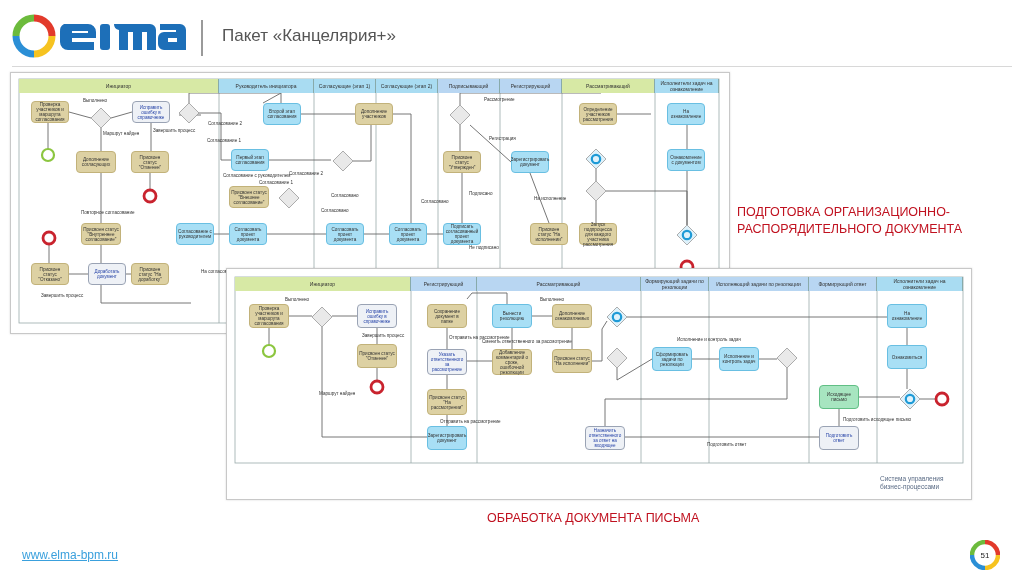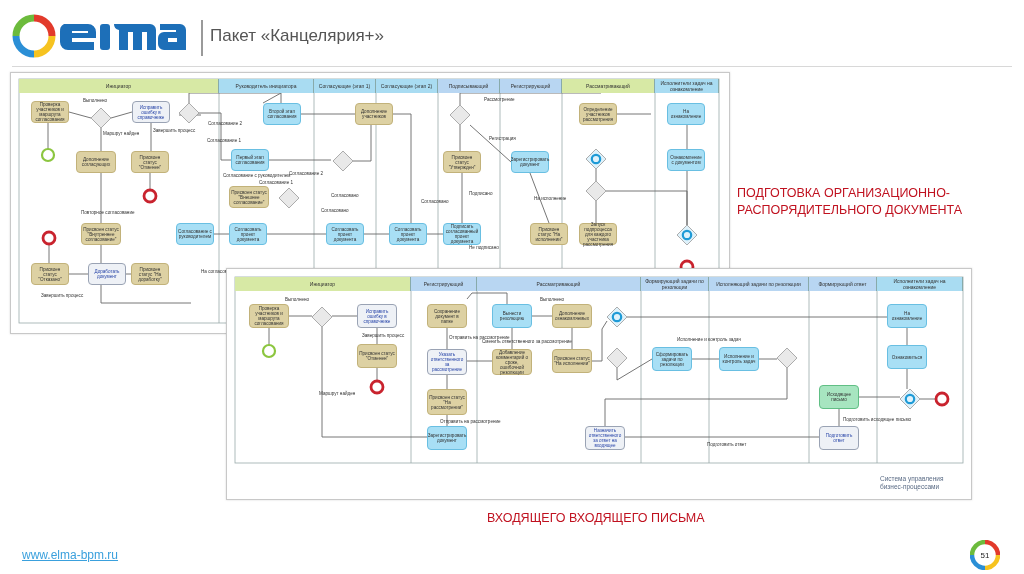--- a/index.html
+++ b/index.html
@@ -1,33 +1,33 @@
 <!DOCTYPE html>
 <html><head>
 <meta charset="utf-8">
 <style>
   html,body{margin:0;padding:0;}
   body{width:1024px;height:574px;background:#fff;position:relative;overflow:hidden;font-family:"Liberation Sans",sans-serif;}
   .hdr-logo{position:absolute;left:12px;top:14px;width:175px;height:44px;}
   .hdr-sep{position:absolute;left:201px;top:20px;width:2px;height:36px;background:#9a9a9a;}
-  .hdr-title{position:absolute;left:210px;top:26px;font-size:17px;color:#555;}
+  .hdr-title{position:absolute;left:222px;top:26px;font-size:17px;color:#555;}
   .hdr-rule{position:absolute;left:12px;top:66px;width:1000px;height:1px;background:#d8d8d8;}
   .diagram{position:absolute;background:#fff;border:1px solid #c8c8c8;box-shadow:0 0 2px rgba(0,0,0,.15);}
   .d1{left:10px;top:72px;width:718px;height:260px;}
   .d2{left:226px;top:268px;width:744px;height:230px;z-index:2;}
   .diagram svg{position:absolute;left:0;top:0;}
   .lane-h{position:absolute;font-size:5px;color:#333;display:flex;align-items:center;justify-content:center;text-align:center;border-right:1px solid #8aa;box-sizing:border-box;}
   .node{position:absolute;font-size:4.6px;line-height:5px;color:#333;display:flex;align-items:center;justify-content:center;text-align:center;border-radius:4px;box-sizing:border-box;padding:1px;}
   .t-tan{background:#ddd1a3;border:1px solid #c2b27a;}
   .t-blue{background:#a8dff5;border:1px solid #69bfe2;}
   .t-grey{background:#eef1f6;border:1px solid #9aa3b4;color:#2845a8;}
   .t-green{background:#a7e5c0;border:1px solid #61bf85;}
   .lbl{position:absolute;font-size:4.6px;color:#333;white-space:nowrap;}
   .caption{position:absolute;color:#c0111f;font-size:12.5px;line-height:17px;}
-  .cap1{left:737px;top:185px;}
+  .cap1{left:737px;top:204px;}
   .cap2{left:487px;top:510px;}
   .footer-link{position:absolute;left:22px;top:548px;font-size:12px;color:#3aa0dd;text-decoration:underline;}
   .page-badge{position:absolute;left:970px;top:540px;width:30px;height:30px;}
   .page-num{position:absolute;left:970px;top:540px;width:30px;height:30px;font-size:8px;display:flex;align-items:center;justify-content:center;color:#222;}
   .wm{position:absolute;left:574px;top:203px;width:160px;height:26px;}
   .wm-text{position:absolute;left:658px;top:204px;font-size:6.5px;color:#5a6b85;line-height:8px;}
 </style>
 </head>
 <body>
 
@@ -237,21 +237,21 @@
     <div class="lbl" style="left: 255px; top: 70px;">Сменить ответственного за рассмотрение</div>
     <div class="lbl" style="left: 313px; top: 28px;">Выполнено</div>
     <div class="lbl" style="left: 450px; top: 68px;">Исполнение и контроль задач</div>
     <div class="lbl" style="left: 213px; top: 150px;">Отправить на рассмотрение</div>
     <div class="lbl" style="left: 480px; top: 173px;">Подготовить ответ</div>
     <div class="lbl" style="left: 616px; top: 148px;">Подготовить исходящее письмо</div>
   </div>
 
 <div class="caption cap1" style="white-space:pre-line;">ПОДГОТОВКА ОРГАНИЗАЦИОННО-
 РАСПОРЯДИТЕЛЬНОГО ДОКУМЕНТА</div>
-<div class="caption cap2">ВХОДЯЩЕГО ВХОДЯЩЕГО ПИСЬМА</div>
+<div class="caption cap2">ОБРАБОТКА ДОКУМЕНТА ПИСЬМА</div>
 
 <a class="footer-link">www.elma-bpm.ru</a>
 <svg class="page-badge" viewBox="0 0 30 30">
   <path d="M15 2 A13 13 0 0 1 28 15" stroke="#e23a2b" stroke-width="4.5" fill="none"></path>
   <path d="M28 15 A13 13 0 0 1 15 28" stroke="#f6c320" stroke-width="4.5" fill="none"></path>
   <path d="M15 28 A13 13 0 0 1 2 15" stroke="#2b8fd6" stroke-width="4.5" fill="none"></path>
   <path d="M2 15 A13 13 0 0 1 15 2" stroke="#6cbb3c" stroke-width="4.5" fill="none"></path>
 </svg>
 <div class="page-num">51</div>
 

